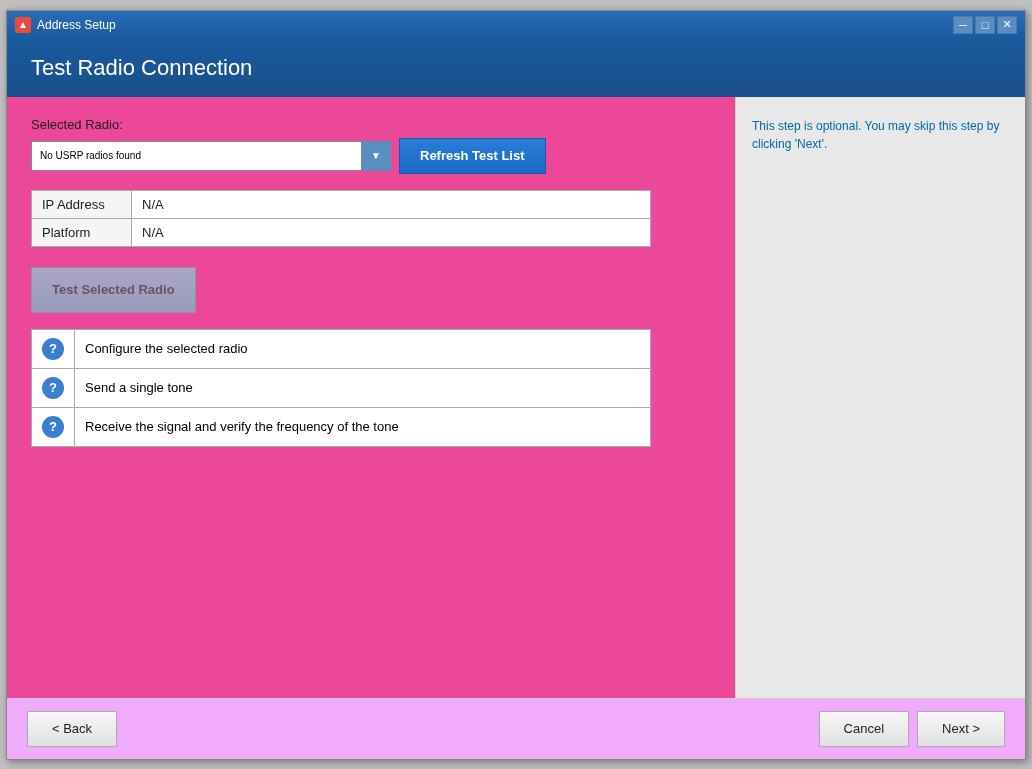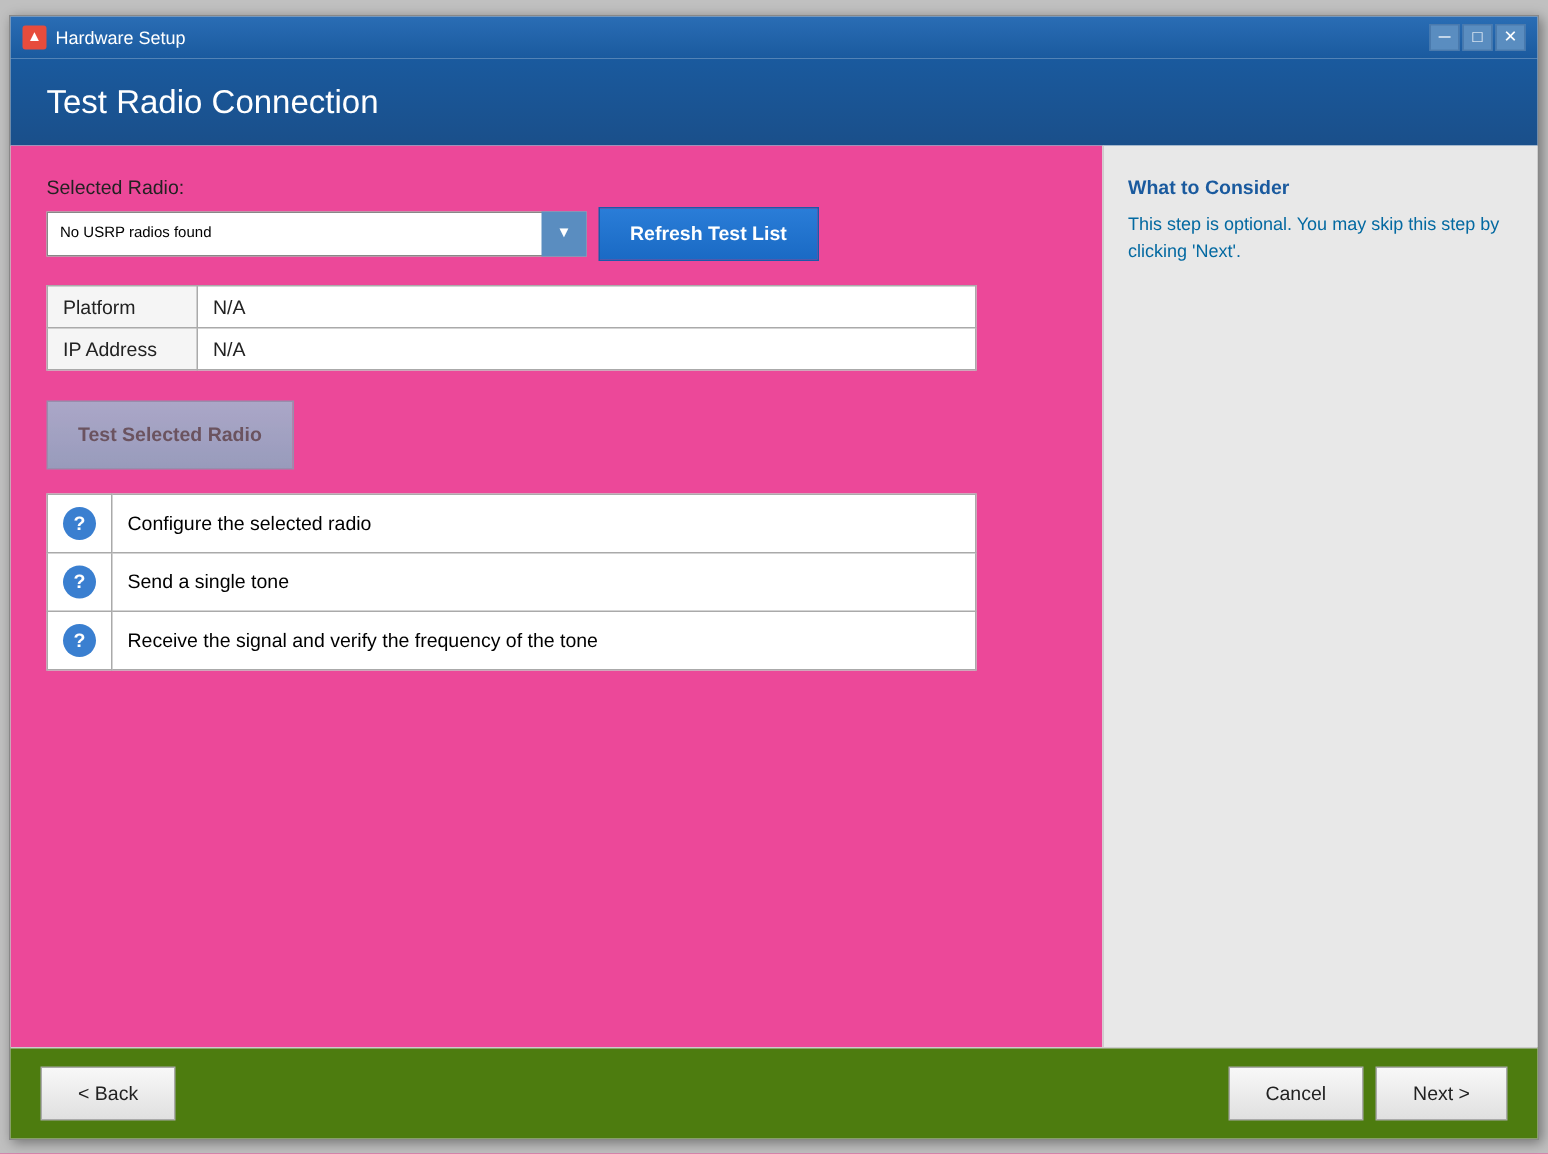--- a/index.html
+++ b/index.html
@@ -255,21 +255,21 @@
     .steps-table tr td:first-child {
       width: 38px;
       text-align: center;
     }
 
     .footer-bar {
       display: flex;
       justify-content: space-between;
       align-items: center;
       padding: 12px 20px;
-      background: #4d7c0f;
+      background: #f0abfc;
       border-top: 1px solid #ccc;
       flex-shrink: 0;
     }
 
     .footer-left, .footer-right {
       display: flex;
       gap: 8px;
     }
 
     .footer-btn {
@@ -284,21 +284,21 @@
     }
   </style>
 </head>
 <body>
 
 <div class="window">
 
   <div class="title-bar">
     <div class="title-bar-left">
       <div class="title-bar-icon">▲</div>
-      <span class="title-bar-title">Hardware Setup</span>
+      <span class="title-bar-title">Address Setup</span>
     </div>
     <div class="title-bar-controls">
       <button class="title-btn">─</button>
       <button class="title-btn">□</button>
       <button class="title-btn">✕</button>
     </div>
   </div>
 
   <div class="header-bar">
     <h1>Test Radio Connection</h1>
@@ -314,25 +314,25 @@
         <div class="dropdown-wrapper">
           <select><option>No USRP radios found</option></select>
           <div class="dropdown-arrow"></div>
         </div>
         <button class="refresh-button">Refresh Test List</button>
       </div>
 
       <table class="info-table">
         <tbody>
           <tr>
+            <td>IP Address</td>
+            <td>N/A</td>
+          </tr>
+          <tr>
             <td>Platform</td>
-            <td>N/A</td>
-          </tr>
-          <tr>
-            <td>IP Address</td>
             <td>N/A</td>
           </tr>
         </tbody>
       </table>
 
       <button class="test-button" disabled="">Test Selected Radio</button>
 
       <table class="steps-table">
         <tbody>
           <tr>
@@ -351,21 +351,20 @@
             <td>
               <div class="step-icon">?</div>
             </td>
             <td>Receive the signal and verify the frequency of the tone</td>
           </tr>
         </tbody>
       </table>
     </div>
 
     <div class="side-panel">
-      <div class="side-panel-title">What to Consider</div>
       <div class="side-panel-text">This step is optional. You may skip this step by clicking 'Next'.</div>
     </div>
   </div>
 
   <div class="footer-bar">
     <div class="footer-left">
       <button class="footer-btn">&lt; Back</button>
     </div>
     <div class="footer-right">
       <button class="footer-btn">Cancel</button>

